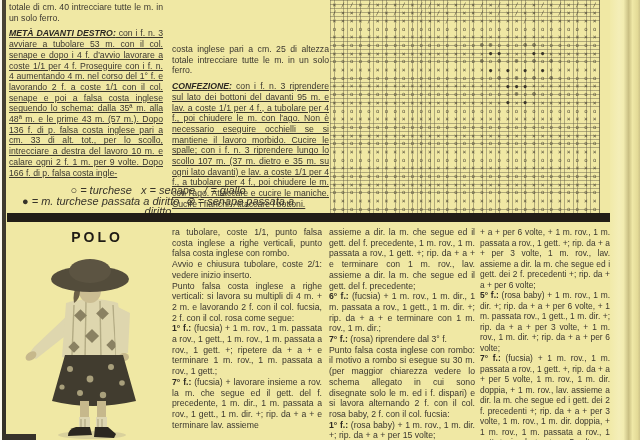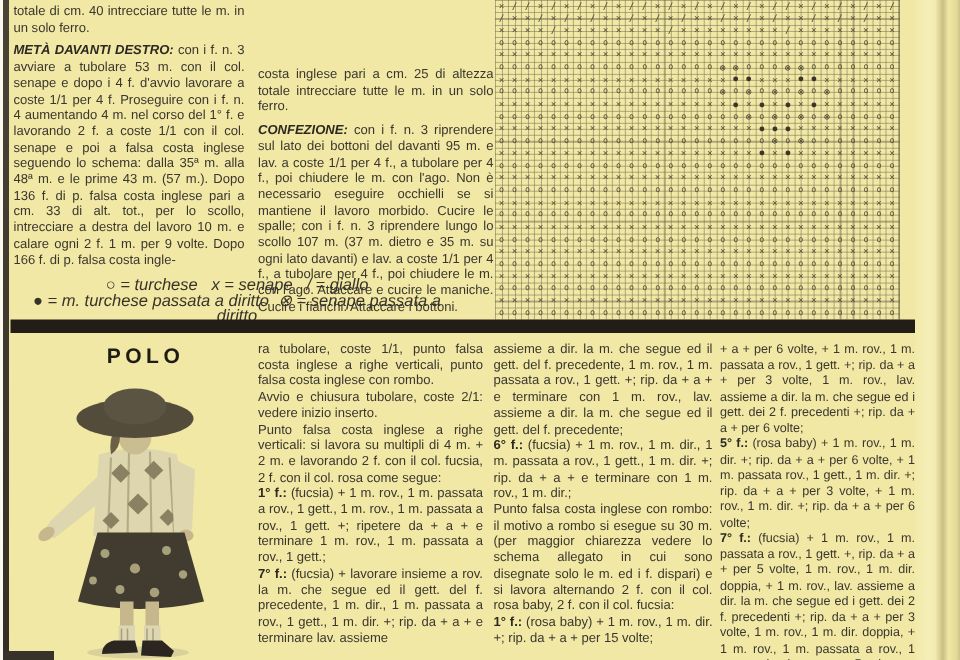--- a/index.html
+++ b/index.html
@@ -8,21 +8,21 @@
   
   .edge-white{position:absolute;left:0;top:0;width:2px;height:440px;background:#fbf8ee;}
   .edge-gutter{position:absolute;left:2px;top:0;width:4px;height:440px;
                background:linear-gradient(#4a4436,#332f27);}
   .edge-mark{position:absolute;left:2px;bottom:0;width:34px;height:6px;background:#37322a;}
   .edge-right{position:absolute;right:0;top:0;width:30px;height:440px;
       background:linear-gradient(to right,#f1eaa9 0%,#f4eeb8 30%,#f2ecb0 45%,#c9bf83 62%,#efe8a6 75%,#e3da97 92%,#cdc388 100%);}
   
   .tcol{position:absolute;font-size:8.7px;line-height:10.7px;text-align:justify;overflow:hidden;}
   .tcol p{margin:0;}
-  .tcol p.gap{margin-top:5px;}
+  .tcol p.gap{margin-top:5px;text-decoration:underline;}
   .lead{font-weight:bold;color:#2c2822;}
   .lead-italic{font-style:italic;font-weight:bold;color:#2c2822;}
   #top-col-1{left:9px;top:2px;width:154px;height:183px;}
   #top-col-2{left:172px;top:2px;width:157px;height:183px;margin-top:42px;}
   #bot-col-a{left:172px;top:227px;width:150px;height:213px;}
   #bot-col-b{left:329px;top:227px;width:146px;height:213px;}
   #bot-col-c{left:480px;top:227px;width:130px;height:213px;font-size:8.4px;line-height:10.5px;}
   
   .legend{position:absolute;left:8px;top:185px;width:300px;text-align:center;
           font-style:italic;font-size:11px;line-height:10.5px;color:#37332a;}
@@ -940,20 +940,21 @@
   <div class="tcol" id="bot-col-a">
     <p><span>ra tubolare, coste 1/1, punto falsa costa inglese a righe verticali, punto falsa costa inglese con rombo.</span></p>
     <p><span>Avvio e chiusura tubolare, coste 2/1: vedere inizio inserto.</span></p>
     <p><span>Punto falsa costa inglese a righe verticali: si lavora su multipli di 4 m. + 2 m. e lavorando 2 f. con il col. fucsia, 2 f. con il col. rosa come segue:</span></p>
     <p><span class="lead">1° f.:</span><span> (fucsia) + 1 m. rov., 1 m. passata a rov., 1 gett., 1 m. rov., 1 m. passata a rov., 1 gett. +; ripetere da + a + e terminare 1 m. rov., 1 m. passata a rov., 1 gett.;</span></p>
     <p><span class="lead">7° f.:</span><span> (fucsia) + lavorare insieme a rov. la m. che segue ed il gett. del f. precedente, 1 m. dir., 1 m. passata a rov., 1 gett., 1 m. dir. +; rip. da + a + e terminare lav. assieme</span></p>
   </div>
   <div class="tcol" id="bot-col-b">
     <p><span>assieme a dir. la m. che segue ed il gett. del f. precedente, 1 m. rov., 1 m. passata a rov., 1 gett. +; rip. da + a + e terminare con 1 m. rov., lav. assieme a dir. la m. che segue ed il gett. del f. precedente;</span></p>
     <p><span class="lead">6° f.:</span><span> (fucsia) + 1 m. rov., 1 m. dir., 1 m. passata a rov., 1 gett., 1 m. dir. +; rip. da + a + e terminare con 1 m. rov., 1 m. dir.;</span></p>
+    <p><span class="lead">7° f.:</span><span> (rosa) riprendere dal 3° f.</span></p>
     <p><span>Punto falsa costa inglese con rombo: il motivo a rombo si esegue su 30 m. (per maggior chiarezza vedere lo schema allegato in cui sono disegnate solo le m. ed i f. dispari) e si lavora alternando 2 f. con il col. rosa baby, 2 f. con il col. fucsia:</span></p>
     <p><span class="lead">1° f.:</span><span> (rosa baby) + 1 m. rov., 1 m. dir. +; rip. da + a + per 15 volte;</span></p>
   </div>
   <div class="tcol" id="bot-col-c">
     <p><span>+ a + per 6 volte, + 1 m. rov., 1 m. passata a rov., 1 gett. +; rip. da + a + per 3 volte, 1 m. rov., lav. assieme a dir. la m. che segue ed i gett. dei 2 f. precedenti +; rip. da + a + per 6 volte;</span></p>
     <p><span class="lead">5° f.:</span><span> (rosa baby) + 1 m. rov., 1 m. dir. +; rip. da + a + per 6 volte, + 1 m. passata rov., 1 gett., 1 m. dir. +; rip. da + a + per 3 volte, + 1 m. rov., 1 m. dir. +; rip. da + a + per 6 volte;</span></p>
     <p><span class="lead">7° f.:</span><span> (fucsia) + 1 m. rov., 1 m. passata a rov., 1 gett. +, rip. da + a + per 5 volte, 1 m. rov., 1 m. dir. doppia, + 1 m. rov., lav. assieme a dir. la m. che segue ed i gett. dei 2 f. precedenti +; rip. da + a + per 3 volte, 1 m. rov., 1 m. dir. doppia, + 1 m. rov., 1 m. passata a rov., 1 gett. +; rip. da + a + per 5 volte;</span></p>
   </div>
 
   <div class="edge-white"></div>

